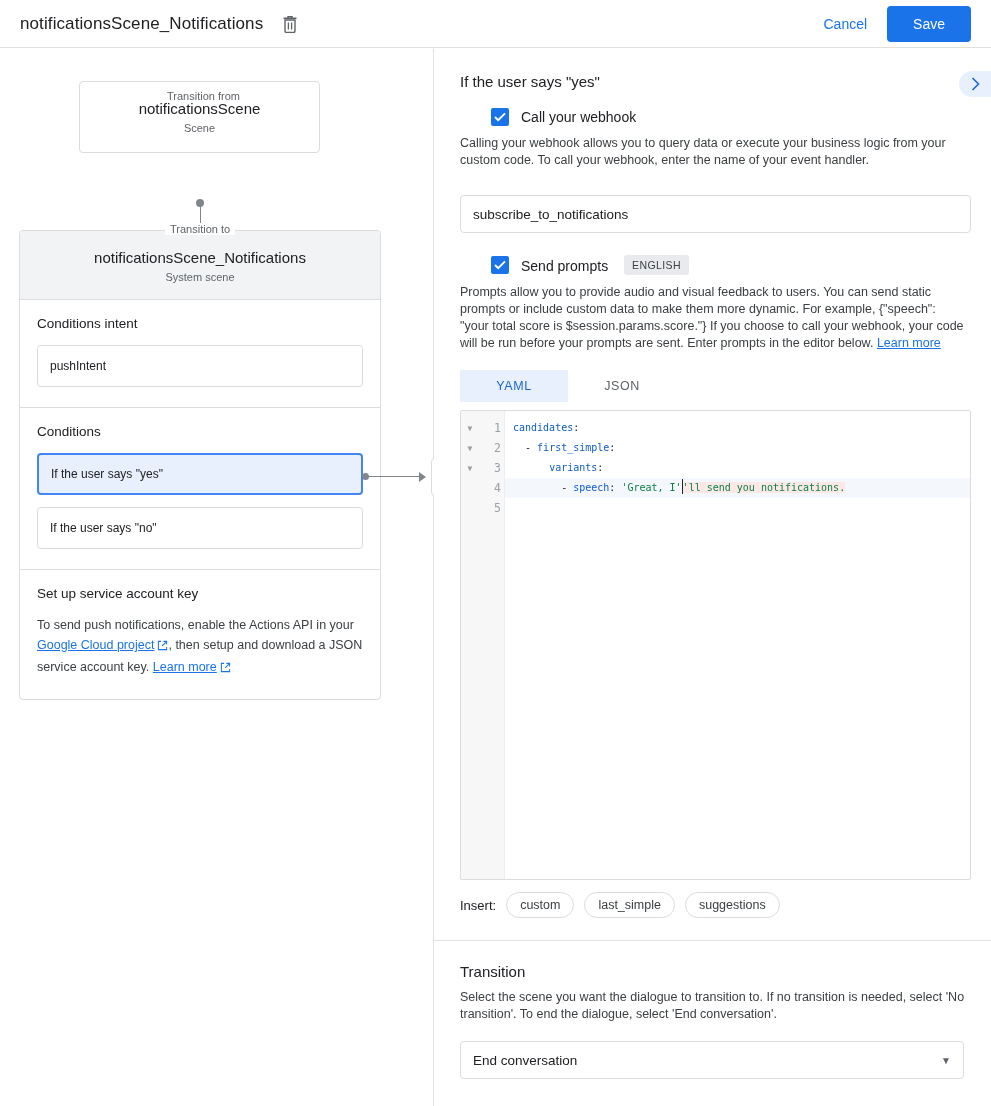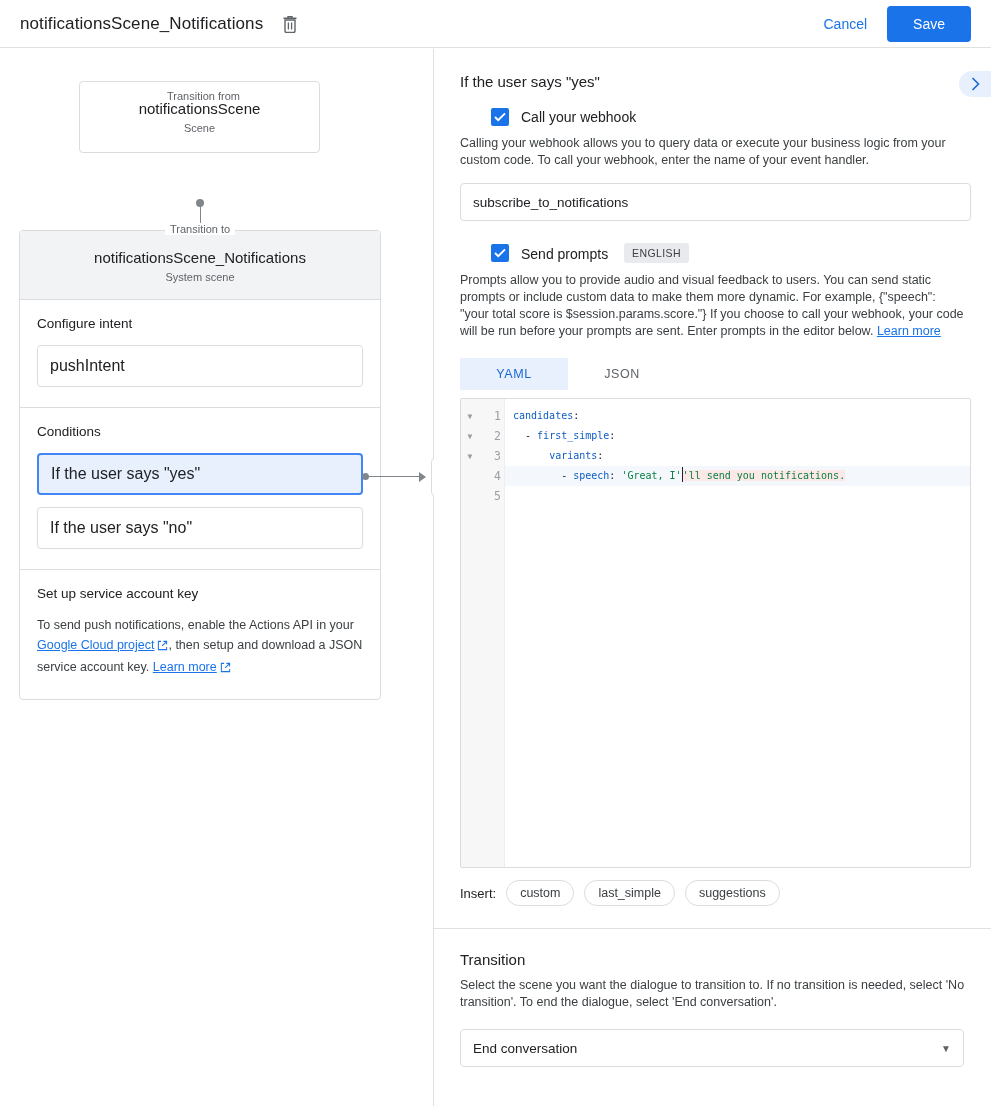--- a/index.html
+++ b/index.html
@@ -94,21 +94,21 @@
     background: #f1f3f4; border-bottom: 1px solid #dadce0;
     padding: 18px 0 16px; text-align: center; border-radius: 3px 3px 0 0;
   }
   .card-head .node-title { font-size: 15px; }
   .sect { border-bottom: 1px solid #dadce0; padding: 16px 17px 20px; }
   .sect:last-child { border-bottom: none; }
   .sect-label { font-size: 13.5px; color: #202124; margin-bottom: 14px; }
   .pill {
     border: 1px solid #dadce0; border-radius: 4px;
     height: 42px; display: flex; align-items: center;
-    padding: 0 12px; font-size: 16px; color: #202124; background: #fff;
+    padding: 0 12px; font-size: 12px; color: #202124; background: #fff;
   }
   .pill.selected {
     border: 2px solid #4285f4; background: #e8f0fe;
   }
   .pill + .pill { margin-top: 12px; }
   .sect-desc { font-size: 12.5px; color: #3c4043; line-height: 20px; }
   .link { color: #1a73e8; text-decoration: underline; cursor: pointer; }
   .ext-icon { display: inline-block; vertical-align: -2px; margin-left: 3px; }
 
   .edge { position: absolute; left: 362px; top: 472px; width: 72px; height: 10px; }
@@ -157,21 +157,21 @@
   .badge {
     display: inline-block; background: #e8eaed; color: #3c4043;
     border-radius: 3px; font-size: 10.5px; letter-spacing: .4px;
     padding: 4px 8px; margin-left: 12px; vertical-align: 2px;
   }
   .helper {
     font-size: 12.5px; color: #3c4043; line-height: 17px;
     margin-top: 9px;
   }
   .text-input {
-    margin-top: 14px; width: 511px; height: 38px;
+    margin-top: 26px; width: 511px; height: 38px;
     border: 1px solid #dadce0; border-radius: 4px;
     display: flex; align-items: center; padding: 0 12px;
     font-size: 13.5px; color: #202124; background: #fff;
   }
 
   
   .tabs { display: flex; margin-top: 18px; }
   .tab {
     width: 108px; height: 32px; display: flex; align-items: center; justify-content: center;
     font-size: 12.5px; letter-spacing: .6px; color: #5f6368; cursor: pointer;
@@ -265,21 +265,21 @@
       <div class="conn-arrow"></div>
     </div>
 
     <div class="card-to">
       <div class="card-head">
         <div class="node-title">notificationsScene_Notifications</div>
         <div class="node-sub">System scene</div>
       </div>
 
       <div class="sect">
-        <div class="sect-label">Configure intent</div>
+        <div class="sect-label">Conditions intent</div>
         <div class="pill">pushIntent</div>
       </div>
 
       <div class="sect">
         <div class="sect-label">Conditions</div>
         <div class="pill selected">If the user says "yes"</div>
         <div class="pill">If the user says "no"</div>
       </div>
 
       <div class="sect">

